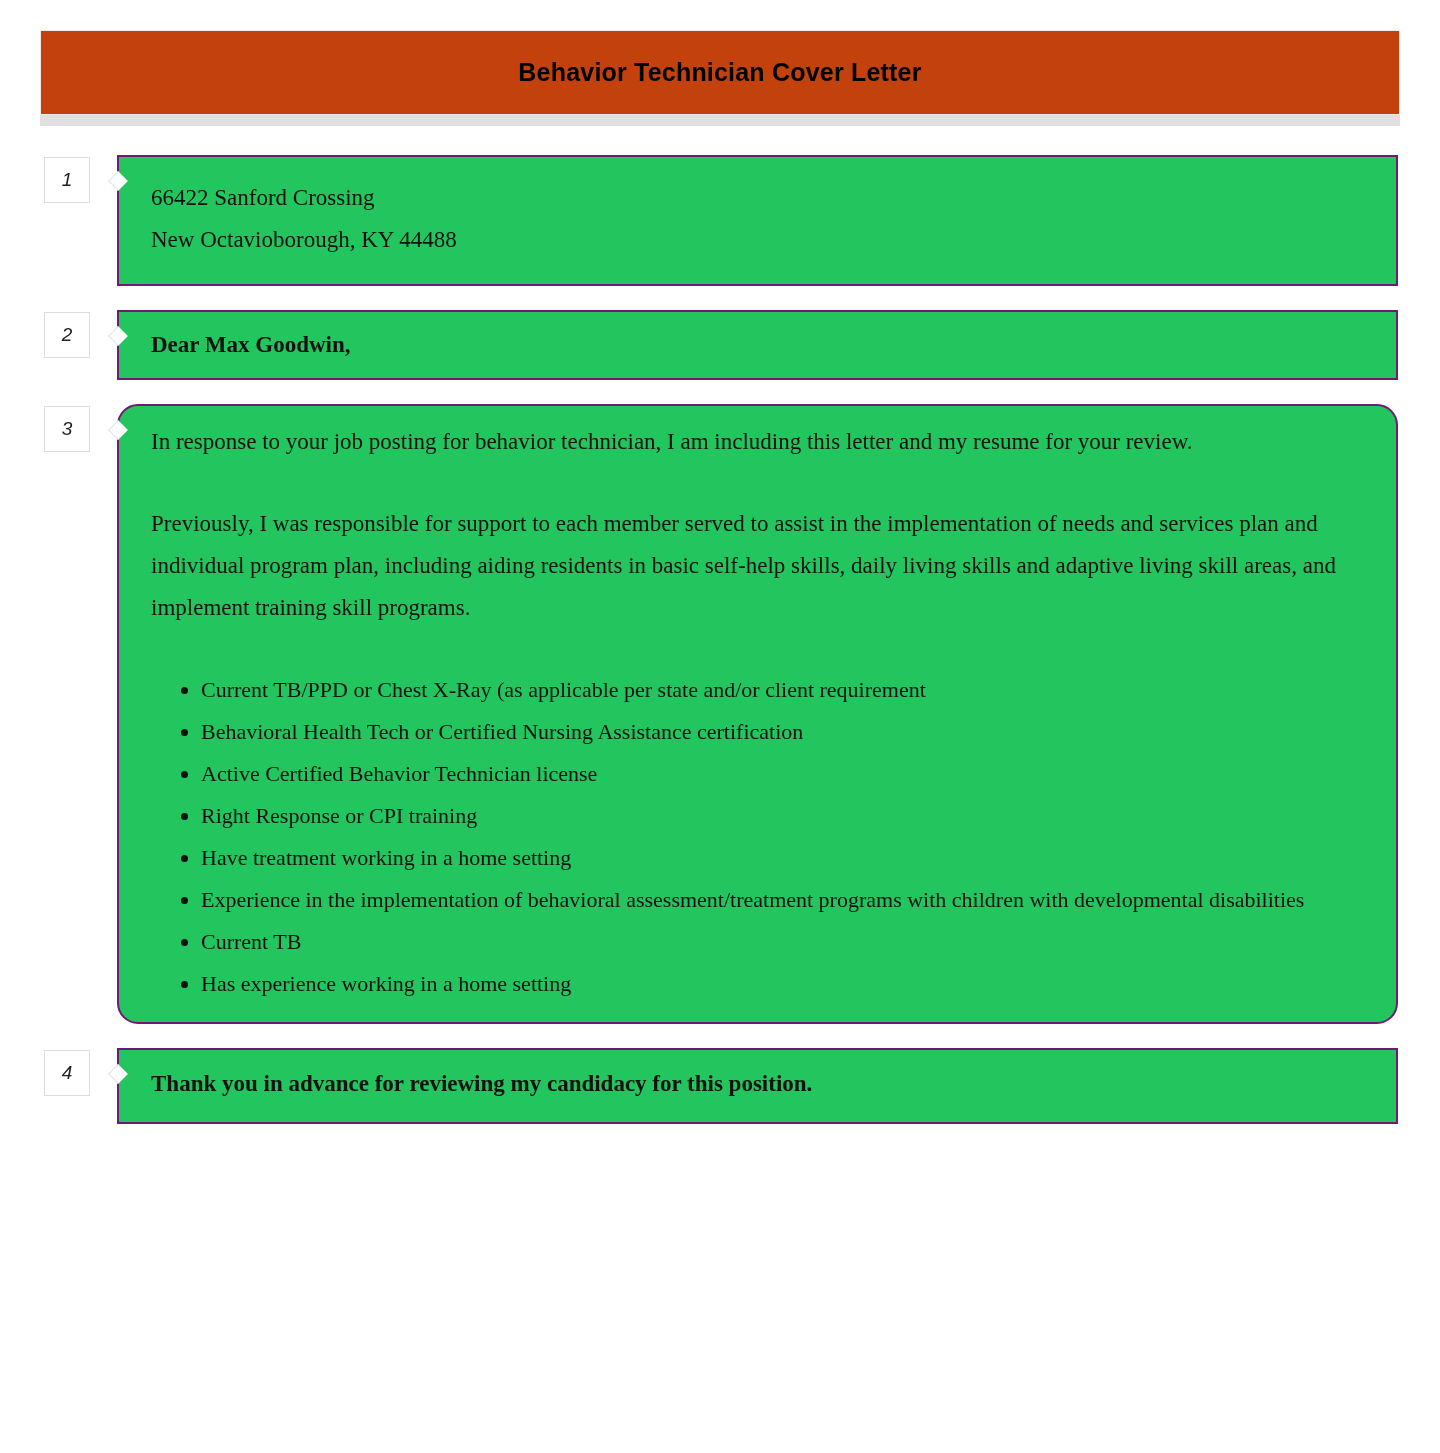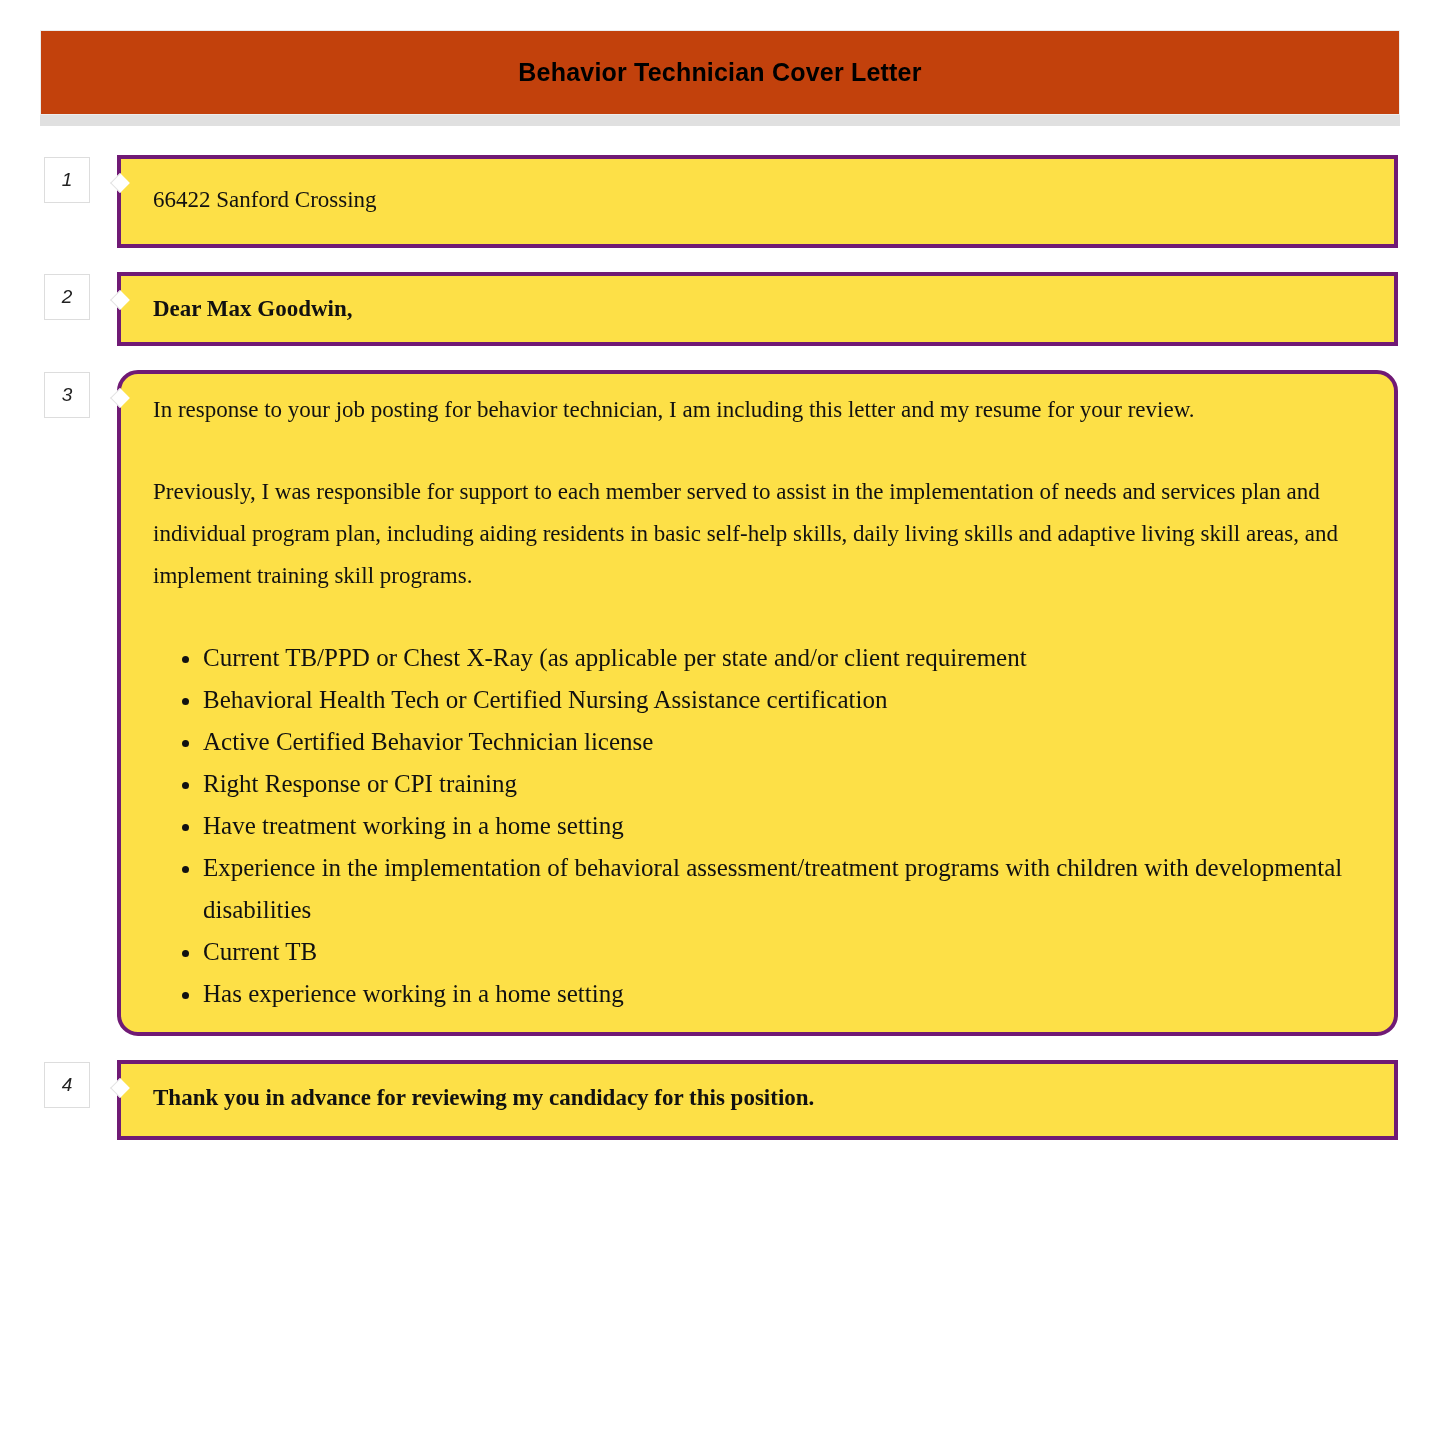--- a/index.html
+++ b/index.html
@@ -54,22 +54,22 @@
     align-items: center;
     justify-content: center;
     font-family: "Liberation Sans", sans-serif;
     font-style: italic;
     font-size: 19px;
     color: #222222;
   }
 
   .box {
     position: relative;
-    background: #fde047;
-    border: 4px solid #701a75;
+    background: #22c55e;
+    border: 2px solid #701a75;
     margin-top: 24px;
   }
   .box .notch {
     position: absolute;
     left: -8px;
     top: 17px;
     width: 14px;
     height: 14px;
     background: #ffffff;
     border-left: 1px solid #e3e3e3;
@@ -88,37 +88,38 @@
     line-height: 42px;
   }
   .box p.spaced { margin-top: 40px; }
   .bold-line { font-weight: bold; }
 
   ul.quals {
     margin: 40px 0 0 0;
     padding: 0 0 0 50px;
   }
   ul.quals li {
-    font-size: 25px;
+    font-size: 22px;
     line-height: 42px;
   }
 </style>
 </head>
 <body>
 
 <div class="header">
   <div class="title">Behavior Technician Cover Letter</div>
 </div>
 <div class="header-shadow"></div>
 
 <div class="section first">
   <div class="num-badge">1</div>
   <div class="box box-address">
     <div class="notch"></div>
     <p>66422 Sanford Crossing</p>
+    <p>New Octavioborough, KY 44488</p>
   </div>
 </div>
 
 <div class="section">
   <div class="num-badge">2</div>
   <div class="box box-salutation">
     <div class="notch"></div>
     <p class="bold-line">Dear Max Goodwin,</p>
   </div>
 </div>

